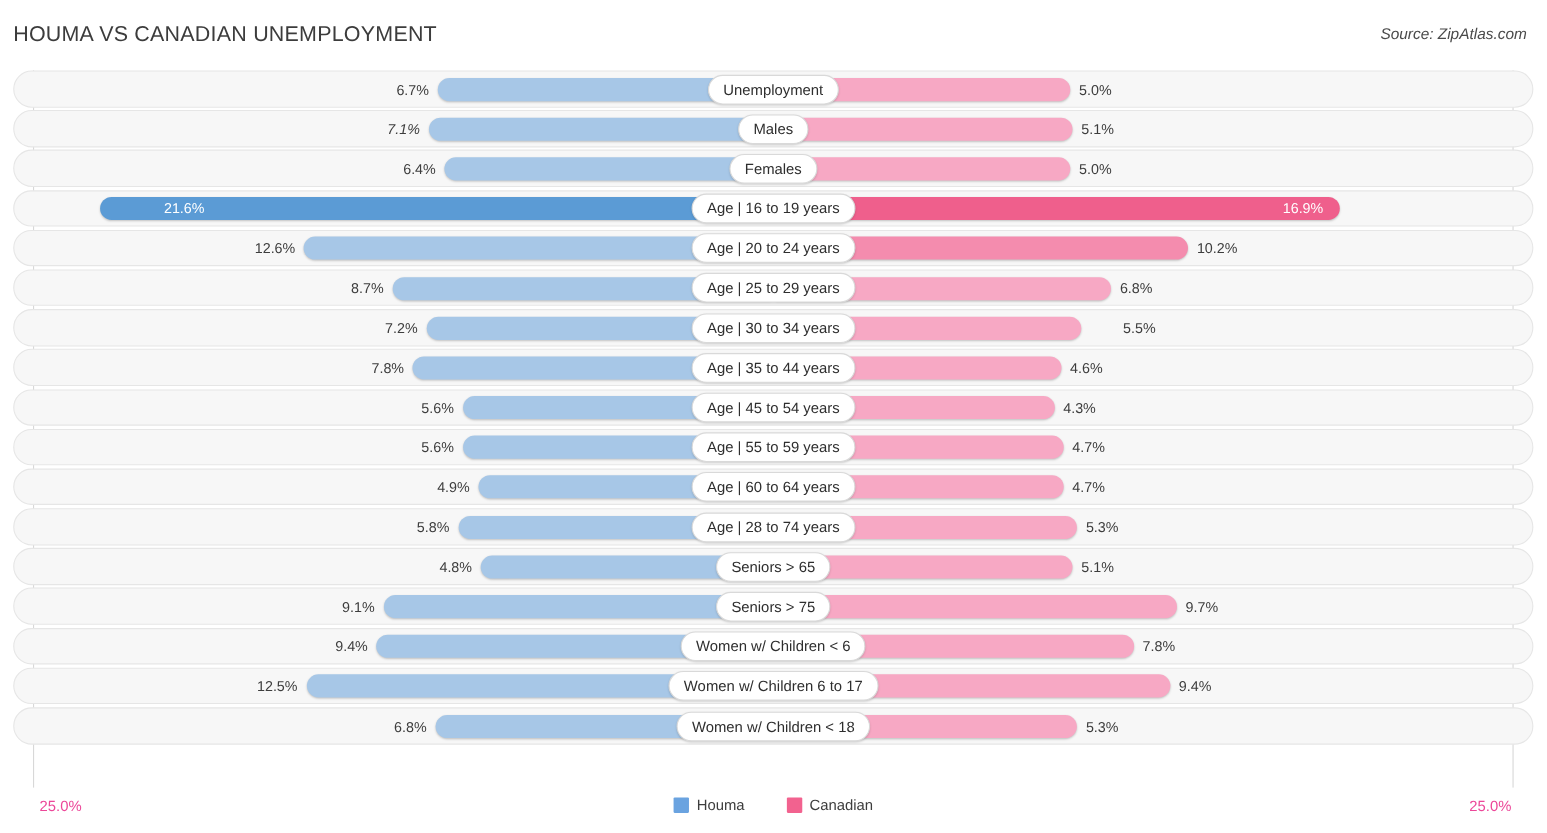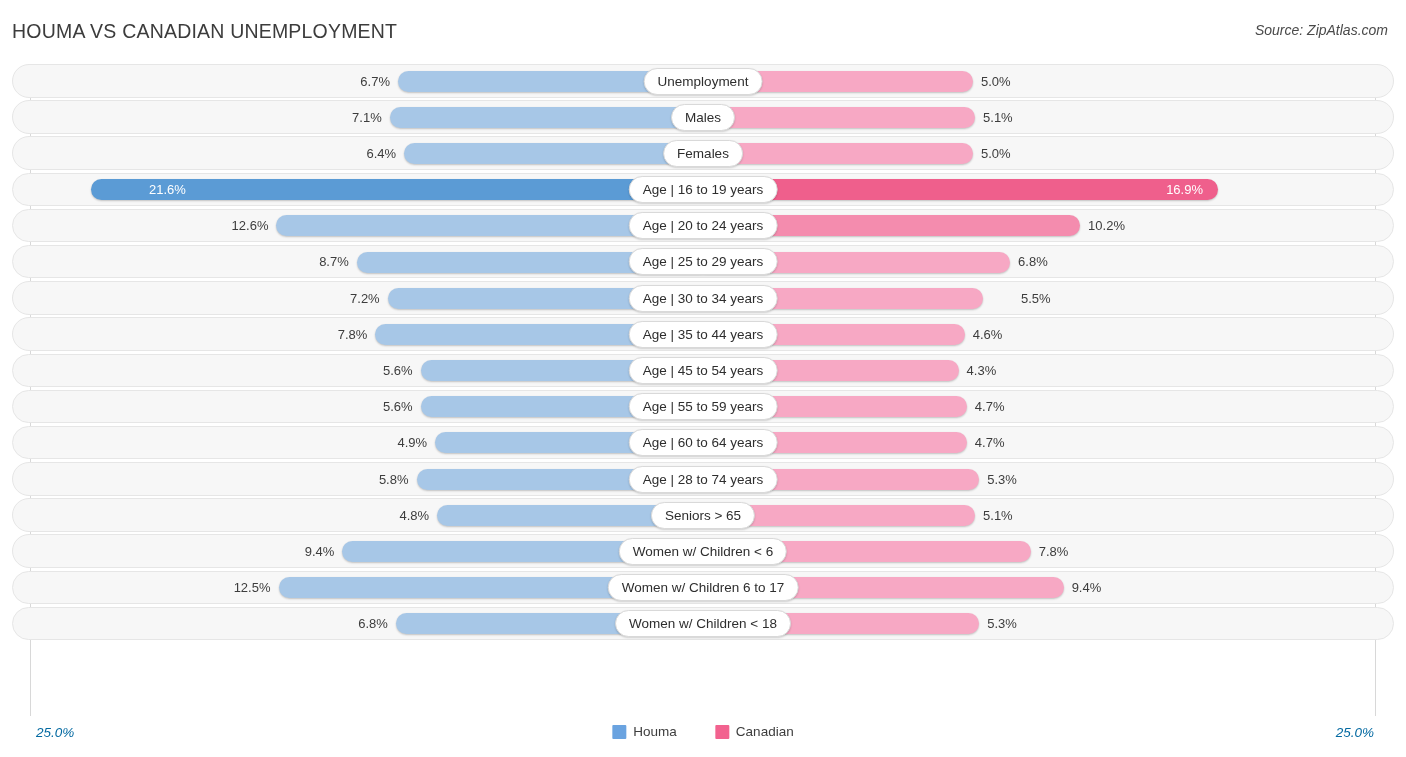--- a/index.html
+++ b/index.html
@@ -101,21 +101,21 @@
     z-index: 4;
   }
 
   
   .footer {
     position: absolute; left: 12px; top: 718px;
     width: 1382px; height: 34px;
   }
   .axis-min, .axis-max {
     position: absolute; top: 7px;
-    font-size: 13.5px; color: #0369a1; white-space: nowrap; font-style: italic;
+    font-size: 13.5px; color: #ec4899; white-space: nowrap;
   }
   .axis-min { left: 24px; }
   .axis-max { right: 20px; }
 
   .legend {
     position: absolute; left: 50%; top: 6px;
     transform: translateX(-50%);
     display: flex; align-items: center; gap: 38px;
     white-space: nowrap;
   }
@@ -143,21 +143,21 @@
             <div class="bar right bar-shadow" style="width: 269px; background: rgb(247, 168, 196);"></div>
             <div class="val left" style="right: 1003.02px;">6.7%</div>
             <div class="val right" style="left: 968px;">5.0%</div>
             <div class="cat-pill">Unemployment</div>
           </div>
         </div>
         <div class="row">
           <div class="row-inner">
             <div class="bar left bar-shadow" style="width: 312.26px; background: rgb(167, 199, 231);"></div>
             <div class="bar right bar-shadow" style="width: 271.06px; background: rgb(247, 168, 196);"></div>
-            <div class="val left" style="right: 1011.26px;">7.1%</div>
+            <div class="val left" style="right: 1011.26px; font-style: italic;">7.1%</div>
             <div class="val right" style="left: 970.06px;">5.1%</div>
             <div class="cat-pill">Males</div>
           </div>
         </div>
         <div class="row">
           <div class="row-inner">
             <div class="bar left bar-shadow" style="width: 297.84px; background: rgb(167, 199, 231);"></div>
             <div class="bar right bar-shadow" style="width: 269px; background: rgb(247, 168, 196);"></div>
             <div class="val left" style="right: 996.84px;">6.4%</div>
             <div class="val right" style="left: 968px;">5.0%</div>
@@ -245,20 +245,29 @@
             <div class="cat-pill">Age | 28 to 74 years</div>
           </div>
         </div>
         <div class="row">
           <div class="row-inner">
             <div class="bar left bar-shadow" style="width: 264.88px; background: rgb(167, 199, 231);"></div>
             <div class="bar right bar-shadow" style="width: 271.06px; background: rgb(247, 168, 196);"></div>
             <div class="val left" style="right: 963.88px;">4.8%</div>
             <div class="val right" style="left: 970.06px;">5.1%</div>
             <div class="cat-pill">Seniors &gt; 65</div>
+          </div>
+        </div>
+        <div class="row">
+          <div class="row-inner">
+            <div class="bar left bar-shadow" style="width: 353.46px; background: rgb(167, 199, 231);"></div>
+            <div class="bar right bar-shadow" style="width: 365.82px; background: rgb(247, 168, 196);"></div>
+            <div class="val left" style="right: 1052.46px;">9.1%</div>
+            <div class="val right" style="left: 1064.82px;">9.7%</div>
+            <div class="cat-pill">Seniors &gt; 75</div>
           </div>
         </div>
         <div class="row">
           <div class="row-inner">
             <div class="bar left bar-shadow" style="width: 359.64px; background: rgb(167, 199, 231);"></div>
             <div class="bar right bar-shadow" style="width: 326.68px; background: rgb(247, 168, 196);"></div>
             <div class="val left" style="right: 1058.64px;">9.4%</div>
             <div class="val right" style="left: 1025.68px;">7.8%</div>
             <div class="cat-pill">Women w/ Children &lt; 6</div>
           </div>

